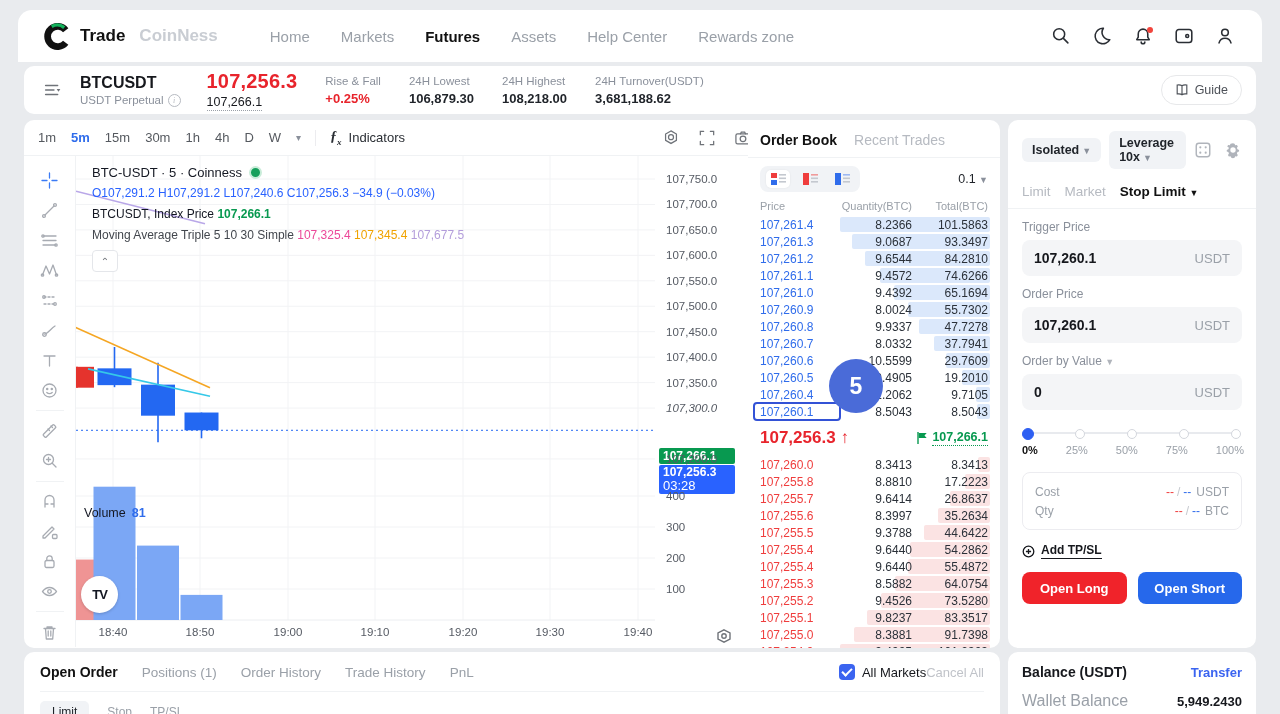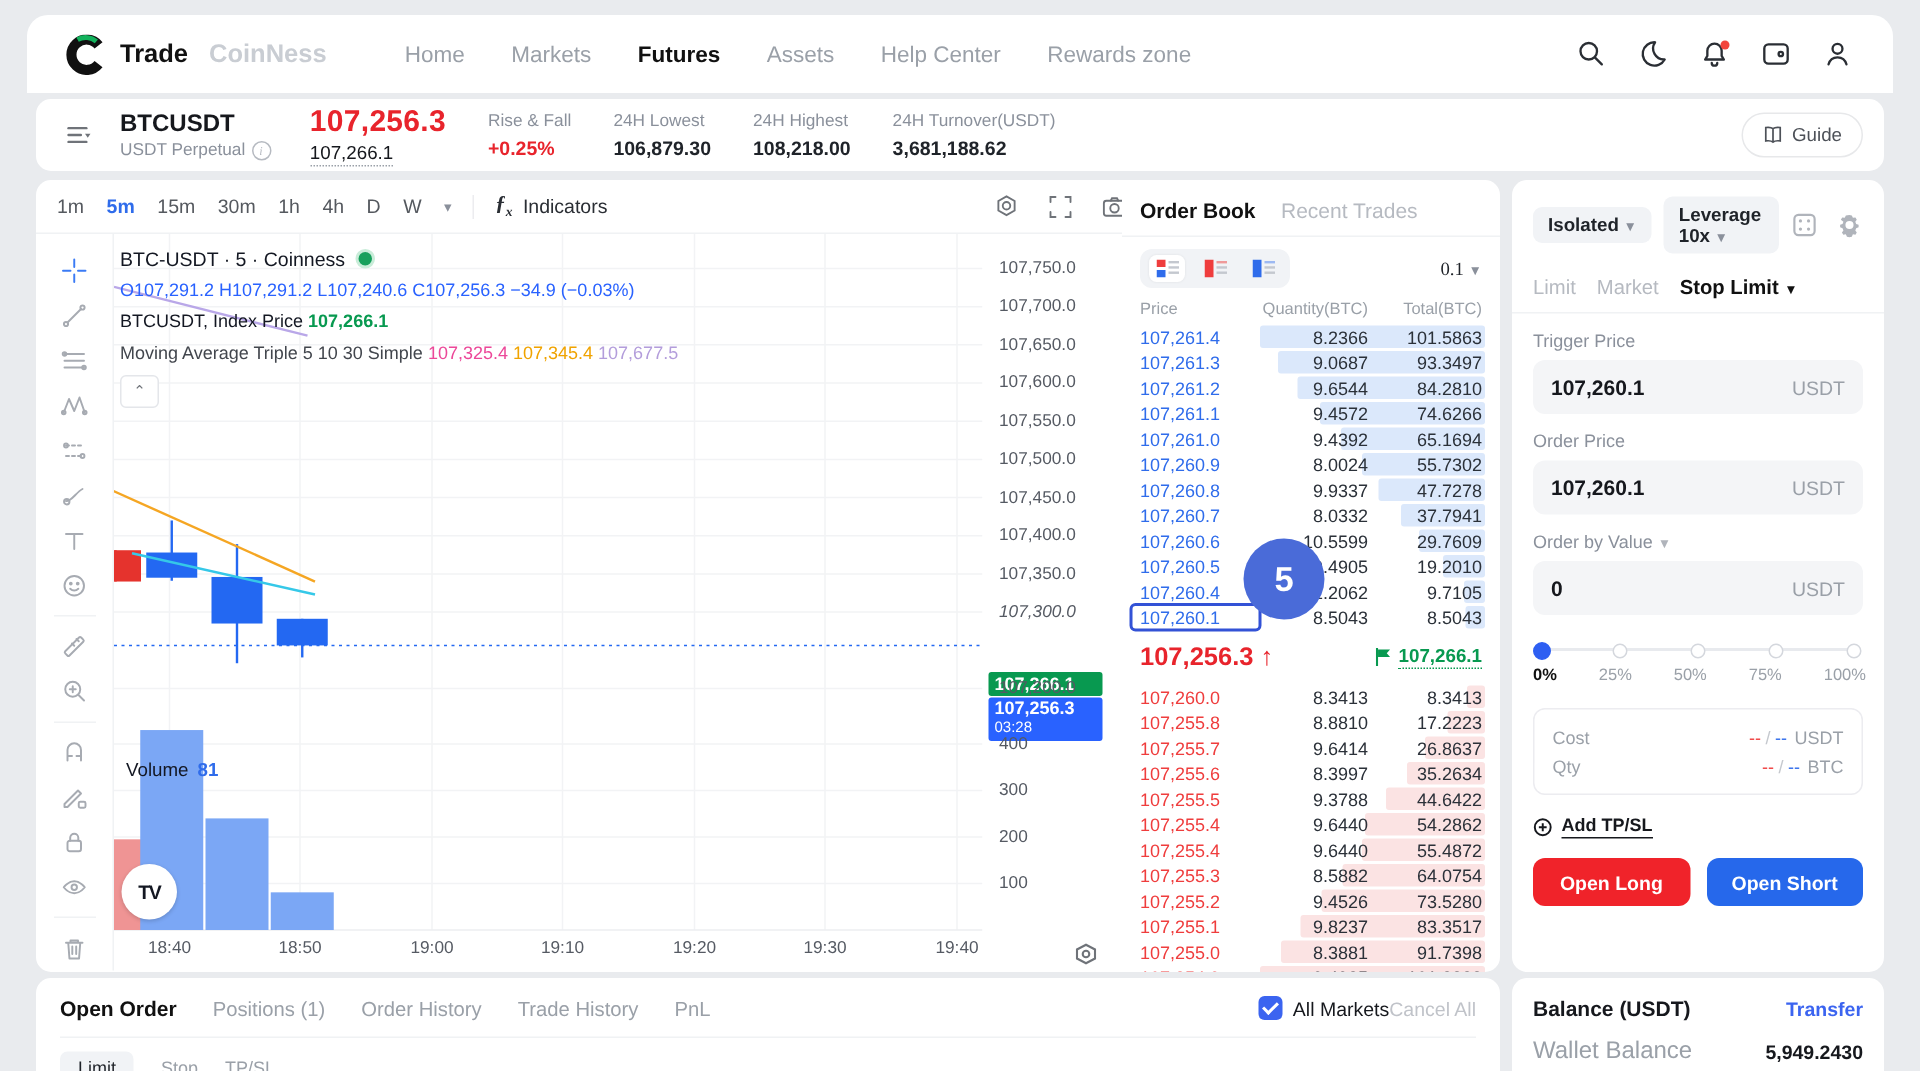--- a/index.html
+++ b/index.html
@@ -44,53 +44,53 @@
   .fx sub{font-size:9px;}
   .ct-right{margin-left:auto;display:flex;align-items:center;gap:16px;}
   .ct-right svg{width:20px;height:20px;stroke:#6f7379;fill:none;stroke-width:1.5;stroke-linecap:round;cursor:pointer;}
   #chart-body{position:relative;height:491px;}
   #draw-toolbar{position:absolute;left:0;top:0;width:52px;height:100%;border-right:1px solid #f0f2f4;display:flex;flex-direction:column;align-items:center;padding-top:10px;box-sizing:border-box;}
   .dt-ico{width:30px;height:30px;display:flex;align-items:center;justify-content:center;cursor:pointer;}
   .dt-ico svg{width:19px;height:19px;stroke:#a7abb2;fill:none;stroke-width:1.3;stroke-linecap:round;stroke-linejoin:round;}
   .dt-div{width:28px;height:1px;background:#f0f2f4;margin:5px 0;}
   #plot{position:absolute;left:52px;top:0;width:579px;height:491px;}
   #chart-svg{position:absolute;left:0;top:0;}
-  #legend{position:absolute;left:4px;top:6px;z-index:5;font-size:12px;line-height:21px;color:#131722;}
+  #legend{position:absolute;left:16px;top:6px;z-index:5;font-size:12px;line-height:21px;color:#131722;}
   .lg1{font-size:13px;display:flex;align-items:center;gap:7px;}
   .lg-dot{width:9px;height:9px;border-radius:50%;background:#17a05c;border:2px solid #c9ecd9;}
   .lg-ohlc{color:#2962ff;font-size:12px;}
   .lg-index b{color:#089950;}
   .lg-ma{color:#42464d;}
   .lg-ma .m1{color:#ec4899;}
   .lg-ma .m2{color:#f0a300;}
   .lg-ma .m3{color:#b39ddb;}
   .lg-collapse{width:24px;height:20px;border:1px solid #e4e6ea;border-radius:4px;background:#fff;color:#6f7379;font-size:10px;display:flex;align-items:center;justify-content:center;margin-top:4px;cursor:pointer;}
   #price-axis{position:absolute;left:631px;top:0;width:85px;height:491px;font-size:11.5px;color:#555a63;}
   .ax-lab{position:absolute;left:11px;white-space:nowrap;}
   .tag{position:absolute;left:4px;width:76px;color:#fff;font-weight:bold;border-radius:2px;padding:1px 4px;box-sizing:border-box;}
   #tag-index{top:292px;background:#089950;font-size:12px;height:16px;line-height:14px;}
   #tag-last{top:309px;background:#2962ff;font-size:12px;height:29px;line-height:13px;}
-  #tag-last .sub{font-weight:normal;font-size:10px;}
+  #tag-last .sub{font-weight:normal;font-size:13px;}
   #vol-legend{position:absolute;left:8px;top:350px;z-index:5;font-size:12.5px;color:#131722;}
   #vol-legend b{color:#2f6ceb;margin-left:6px;}
   #time-axis{position:absolute;left:0;top:470px;width:579px;font-size:11.5px;color:#555a63;}
   .tx-lab{position:absolute;transform:translateX(-50%);}
   #tv-mark{position:absolute;left:5px;top:420px;width:37px;height:37px;border-radius:50%;background:#fff;box-shadow:0 1px 3px rgba(0,0,0,.18);display:flex;align-items:center;justify-content:center;font-weight:bold;font-size:13px;color:#131722;letter-spacing:-1px;}
   #clock-ico{position:absolute;left:640px;top:472px;}
   #clock-ico svg{width:16px;height:16px;stroke:#6f7379;fill:none;stroke-width:1.4;}
   
   #ob-card{left:748px;top:120px;width:252px;height:528px;overflow:hidden;}
   #ob-tabs{display:flex;gap:17px;padding:12px 12px 9px;border-bottom:1px solid #f0f2f4;}
   .ob-tab{font-size:14px;color:#b6bac1;cursor:pointer;}
   .ob-tab.active{color:#111;font-weight:bold;}
   #ob-controls{display:flex;align-items:center;padding:8px 12px 6px;}
   .ob-toggle{background:#f1f3f6;border-radius:8px;display:flex;gap:8px;padding:4px 6px;}
   .ob-tg{width:24px;height:18px;border-radius:5px;display:flex;align-items:center;justify-content:center;cursor:pointer;}
   .ob-tg.sel{background:#fff;box-shadow:0 0 2px rgba(0,0,0,.08);}
-  .ob-prec{margin-left:auto;font-size:12.5px;color:#1f2329;cursor:pointer;font-family:Liberation Serif, serif;}
+  .ob-prec{margin-left:auto;font-size:12.5px;color:#1f2329;cursor:pointer;}
   .ob-prec .c{color:#8a909b;font-size:9px;}
   #ob-cols{display:flex;padding:2px 12px 4px;font-size:11px;color:#9aa0a8;}
   #ob-cols .c1{width:78px;}
   #ob-cols .c2{flex:1;text-align:right;}
   #ob-cols .c3{width:76px;text-align:right;}
   .ob-rows{position:relative;}
   .ob-row{position:relative;display:flex;align-items:center;height:17px;padding:0 12px;font-size:12px;cursor:pointer;}
   .ob-row .pr{width:78px;position:relative;z-index:2;}
   .ob-row .q{flex:1;text-align:right;color:#2b3139;position:relative;z-index:2;}
   .ob-row .t{width:76px;text-align:right;color:#2b3139;position:relative;z-index:2;}

